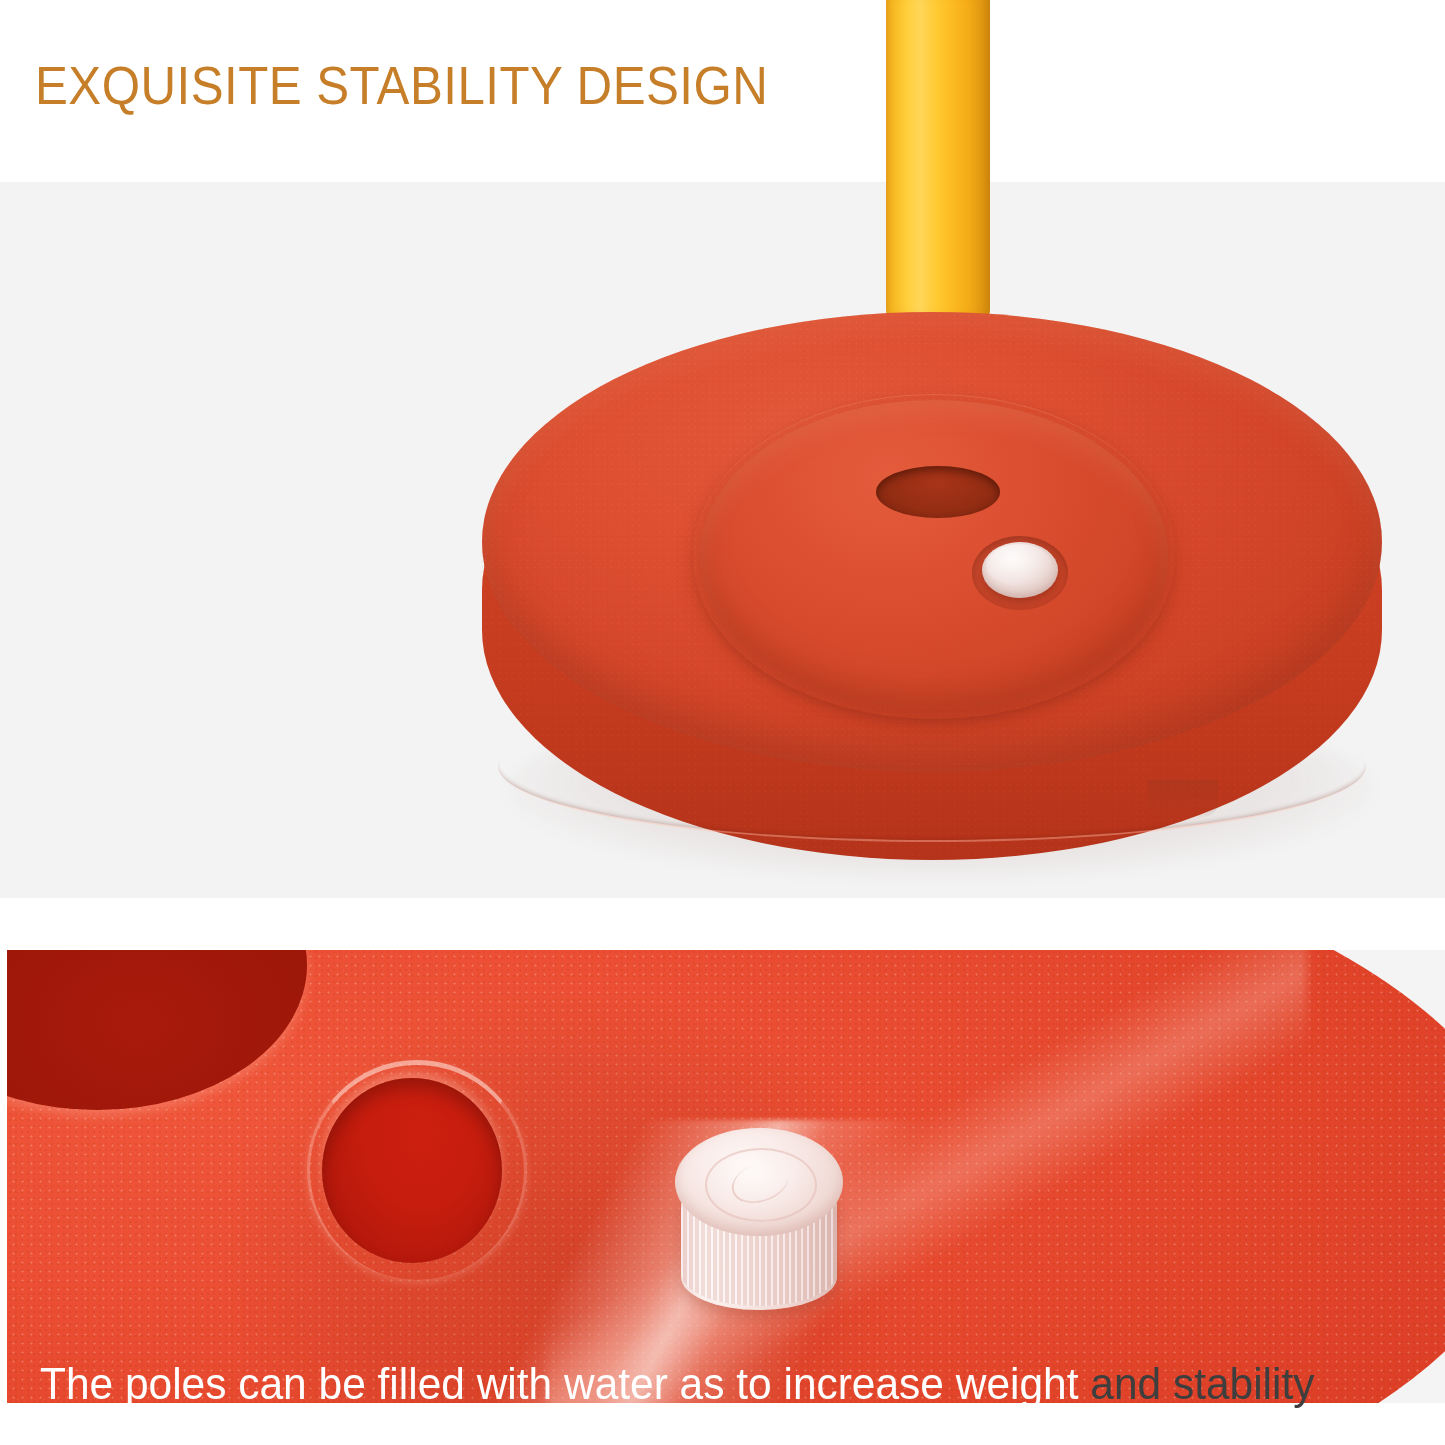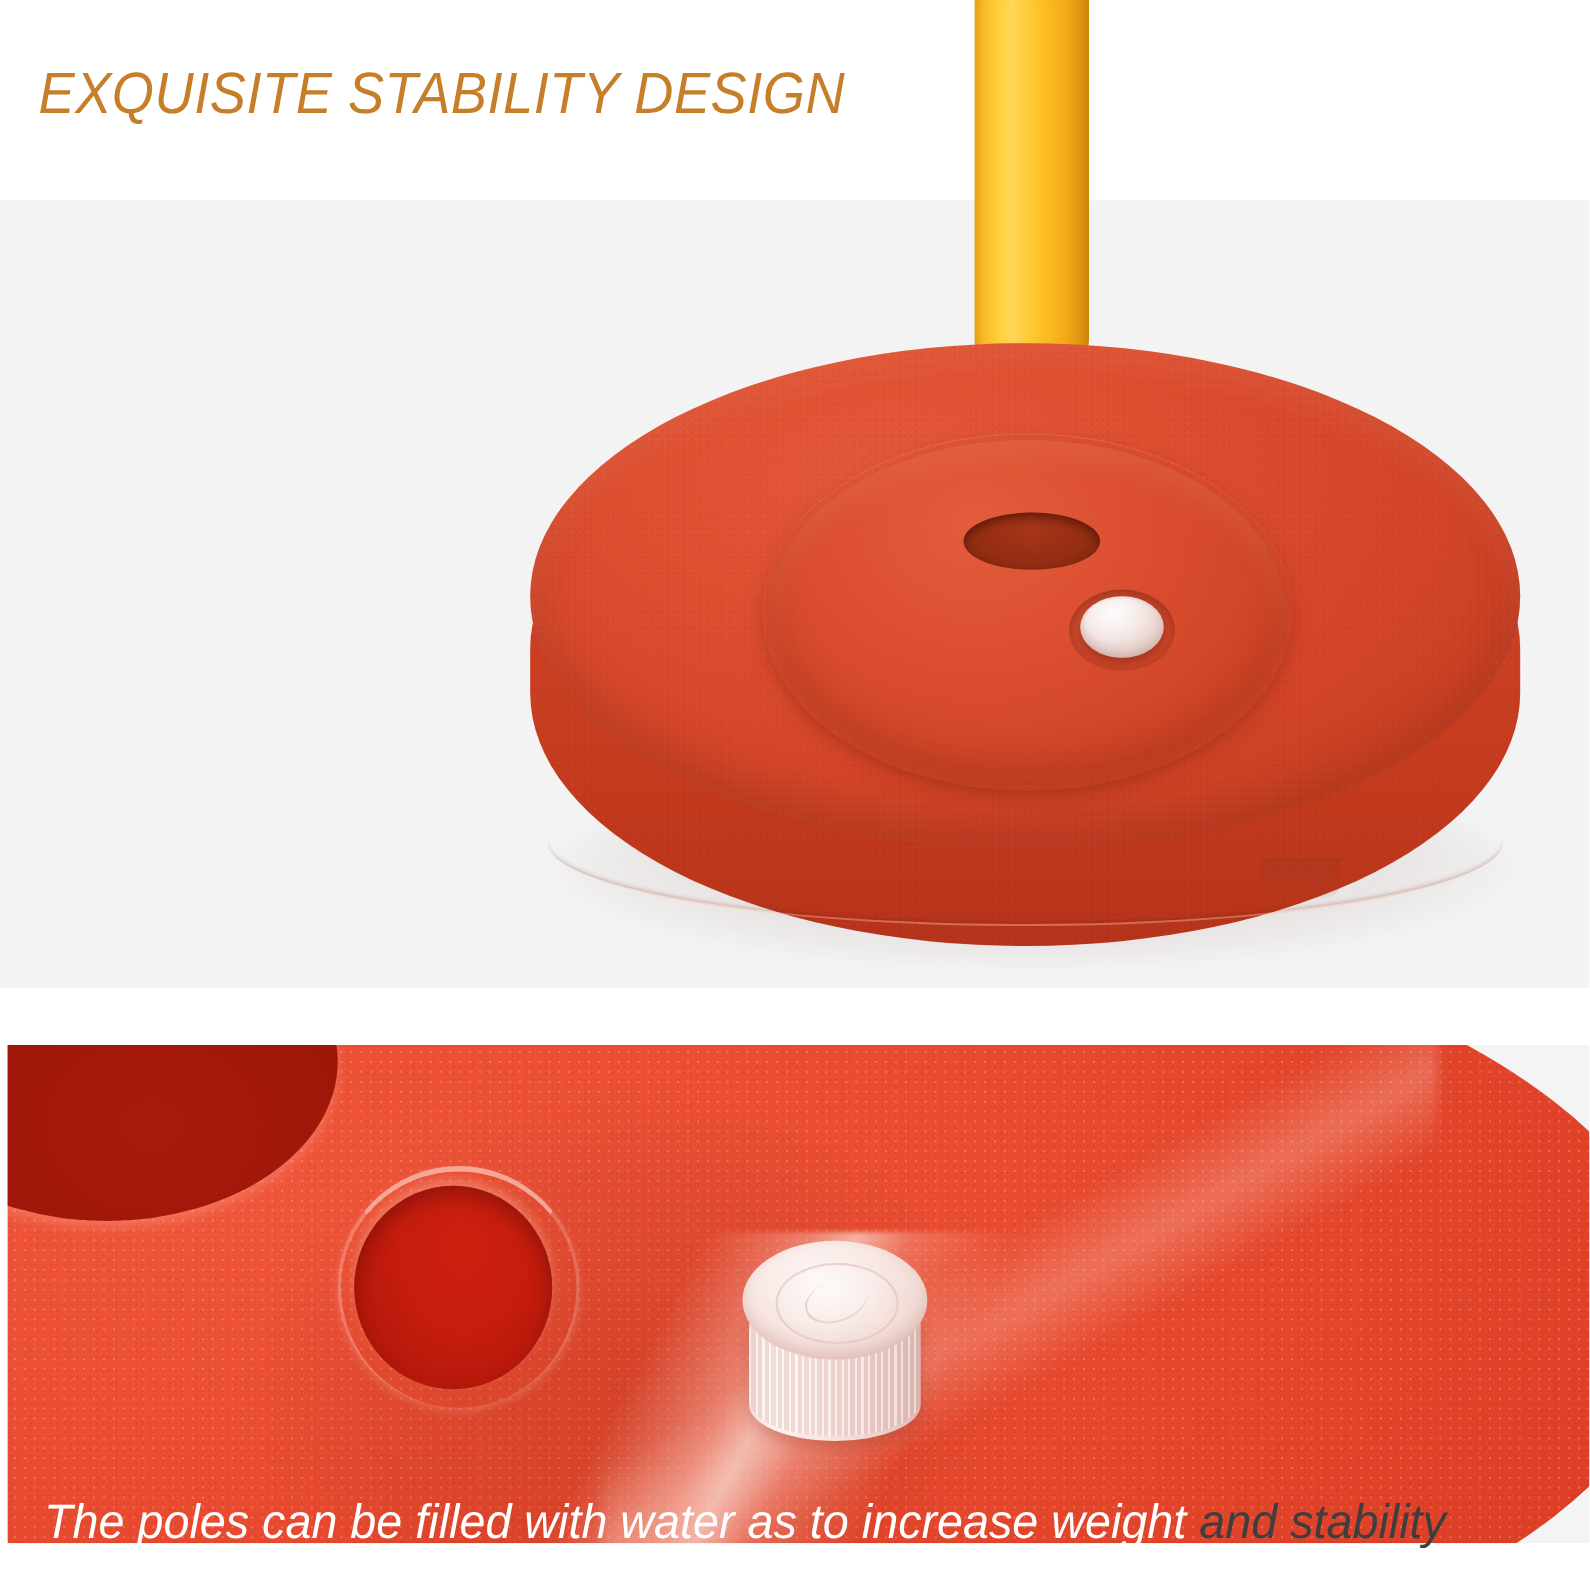--- a/index.html
+++ b/index.html
@@ -1,21 +1,21 @@
 <!DOCTYPE html>
 <html><head>
 <meta charset="utf-8">
 <style>
   html,body{margin:0;padding:0;}
   body{
     width:1445px;height:1445px;overflow:hidden;
     background:#ffffff;
     font-family:"Liberation Sans","DejaVu Sans",sans-serif;
   }
-  .page{position:relative;width:1445px;height:1168px;background:#ffffff;font-style:italic;}
+  .page{position:relative;width:1445px;height:1168px;background:#ffffff;}
 
   
   .header-band{
     position:absolute;left:0;top:0;width:1445px;height:182px;
     background:#ffffff;
   }
   .headline{
     position:absolute;left:35px;top:58px;
     font-size:53px;line-height:56px;
     letter-spacing:0.5px;

